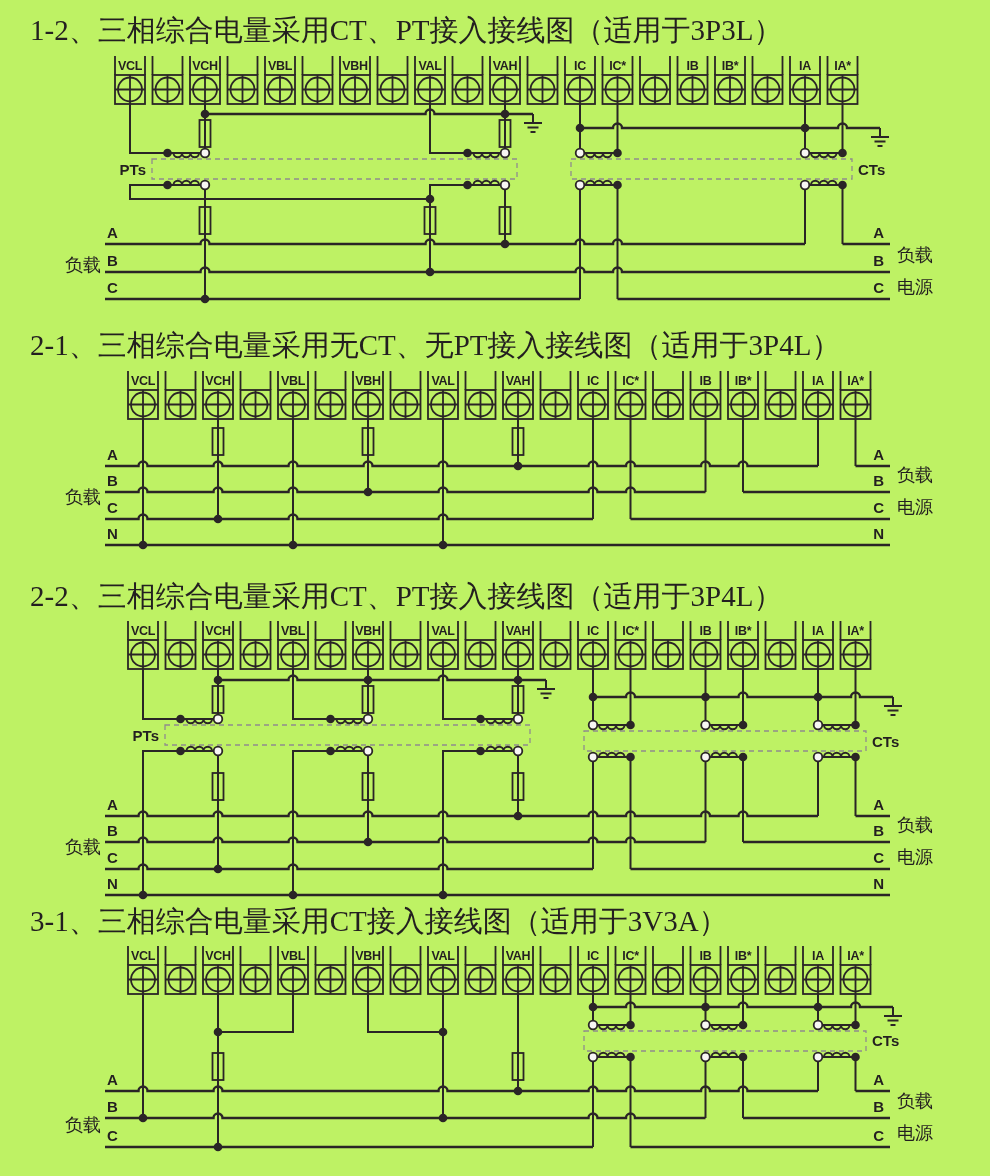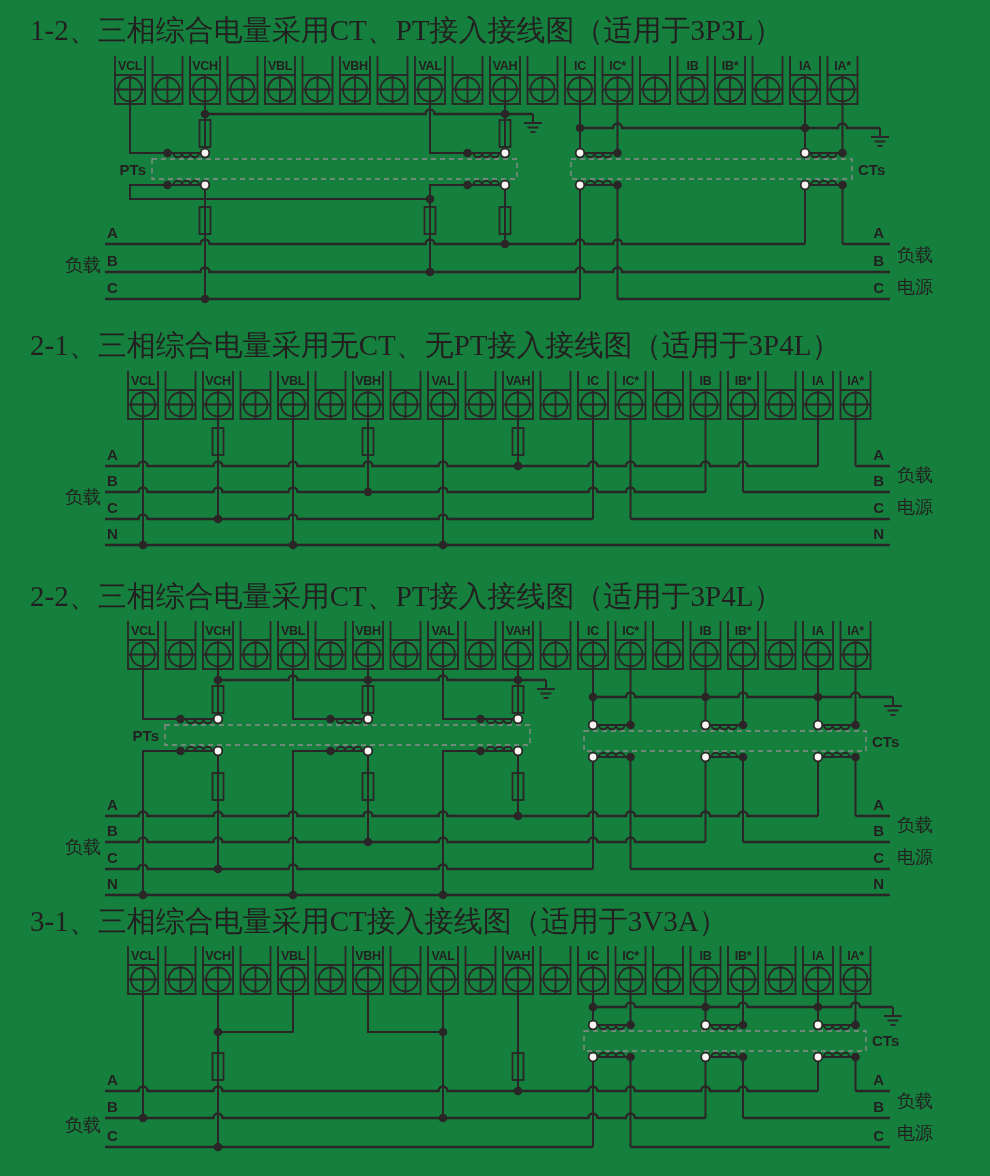--- a/index.html
+++ b/index.html
@@ -1,16 +1,16 @@
 <!DOCTYPE html>
 <html><head>
 <meta charset="utf-8">
 <style>
   html,body{margin:0;padding:0;background:#f7f6f3;}
-  #page{width:990px;height:1176px;background:#15803d;position:relative;overflow:hidden;}
+  #page{width:990px;height:1176px;background:#bef264;position:relative;overflow:hidden;}
   svg{display:block;}
   .w   {stroke:#2a2526;stroke-width:1.8;fill:none;}
   .wire{stroke:#2a2526;stroke-width:2;fill:none;}
   .wl  {stroke:#2a2526;stroke-width:2.4;fill:none;}
   .dot {fill:#2a2526;stroke:none;}
   .oc  {fill:#f7f6f3;stroke:#2a2526;stroke-width:1.8;}
   .dash{fill:none;stroke:#908c8d;stroke-width:1.3;stroke-dasharray:5 4;}
   text{fill:#231f20;}
   .t-title{font:29px "Liberation Serif", serif;}
   .t-term {font:700 12.5px "Liberation Sans", sans-serif; letter-spacing:-0.3px;}

